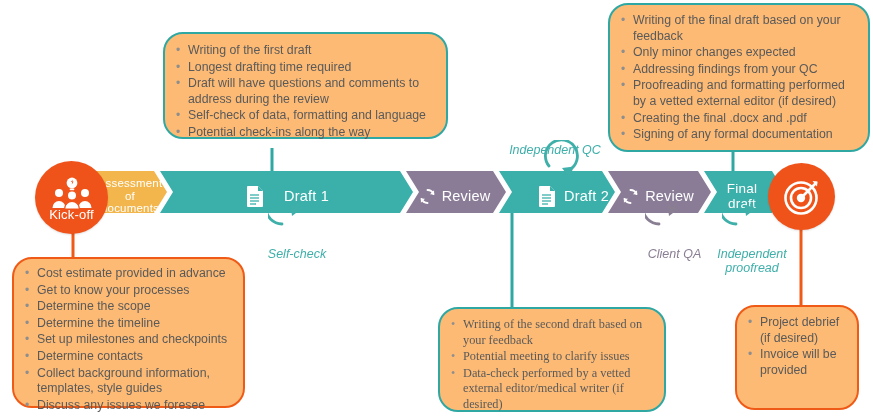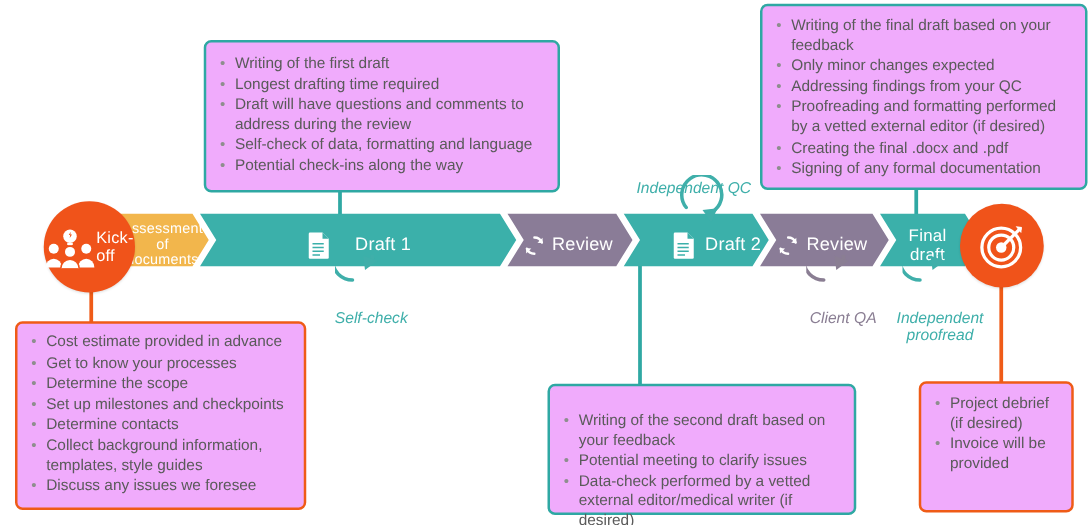--- a/index.html
+++ b/index.html
@@ -11,22 +11,22 @@
     position:relative;
   }
   #stage{position:absolute;left:0;top:0;width:873px;height:420px;}
 
   
   .conn{position:absolute;z-index:1;}
 
   
   .callout{
     position:absolute;
-    background:#f0abfc;
-    border-radius:6px;
+    background:#fdba74;
+    border-radius:20px;
     box-sizing:border-box;
     z-index:4;
   }
   .callout.teal{border:2px solid #2FA8A3;}
   .callout.orange{border:2px solid #EF5B17;}
   .callout ul{
     list-style:none;
     margin:0;padding:0;
   }
   .callout li{
@@ -60,21 +60,21 @@
     text-align:center;
     white-space:pre-line;
     letter-spacing:.2px;
   }
   .seg.small .seg-label{font-size:11.5px;line-height:12.5px;}
 
   .node{
     position:absolute;
     border-radius:50%;
     background:#F0531A;
-    display:flex;flex-direction:row;
+    display:flex;flex-direction:column;
     align-items:center;justify-content:center;
     color:#ffffff;
     z-index:5;
     box-shadow:0 1px 2px rgba(0,0,0,.12);
   }
   .node .node-label{
     font-size:13px;
     margin-top:-2px;
     letter-spacing:.2px;
   }
@@ -105,21 +105,21 @@
 
     <line x1="733" y1="152" x2="733" y2="176" stroke="#2FA8A3" stroke-width="3"></line>
 
     <line x1="73" y1="206" x2="73" y2="258" stroke="#EF5B17" stroke-width="3"></line>
 
     <line x1="512" y1="203" x2="512" y2="308" stroke="#2FA8A3" stroke-width="3"></line>
 
     <line x1="801" y1="212" x2="801" y2="306" stroke="#EF5B17" stroke-width="3"></line>
   </svg>
 
-  <div class="callout teal" style="left:163px;top:32px;width:285px;height:122px;padding:9px 12px 8px 10px;">
+  <div class="callout teal" style="left:163px;top:32px;width:285px;height:107px;padding:9px 12px 8px 10px;">
     <ul>
       <li>Writing of the first draft</li>
       <li>Longest drafting time required</li>
       <li>Draft will have questions and comments to address during the review</li>
       <li>Self-check of data, formatting and language</li>
       <li>Potential check-ins along the way</li>
     </ul>
   </div>
 
   <div class="callout teal" style="left:608px;top:3px;width:262px;height:149px;padding:8px 10px 8px 10px;">
@@ -131,28 +131,29 @@
       <li>Creating the final .docx and .pdf</li>
       <li>Signing of any formal documentation</li>
     </ul>
   </div>
 
   <div class="callout orange" style="left:12px;top:257px;width:233px;height:151px;padding:7px 8px 7px 10px;">
     <ul>
       <li>Cost estimate provided in advance</li>
       <li>Get to know your processes</li>
       <li>Determine the scope</li>
+      <li>Determine the timeline</li>
       <li>Set up milestones and checkpoints</li>
       <li>Determine contacts</li>
       <li>Collect background information, templates, style guides</li>
       <li>Discuss any issues we foresee</li>
     </ul>
   </div>
 
-  <div class="callout teal" style="left:438px;top:307px;width:247px;height:105px;padding:20px 10px 8px 10px;">
+  <div class="callout teal" style="left:438px;top:307px;width:228px;height:105px;padding:8px 10px 8px 10px;font-family:Liberation Serif, serif;">
     <ul>
       <li>Writing of the second draft based on your feedback</li>
       <li>Potential meeting to clarify issues</li>
       <li>Data-check performed by a vetted external editor/medical writer (if desired)</li>
     </ul>
   </div>
 
   <div class="callout orange" style="left:735px;top:305px;width:124px;height:105px;padding:8px 8px 8px 10px;">
     <ul>
       <li>Project debrief (if desired)</li>

